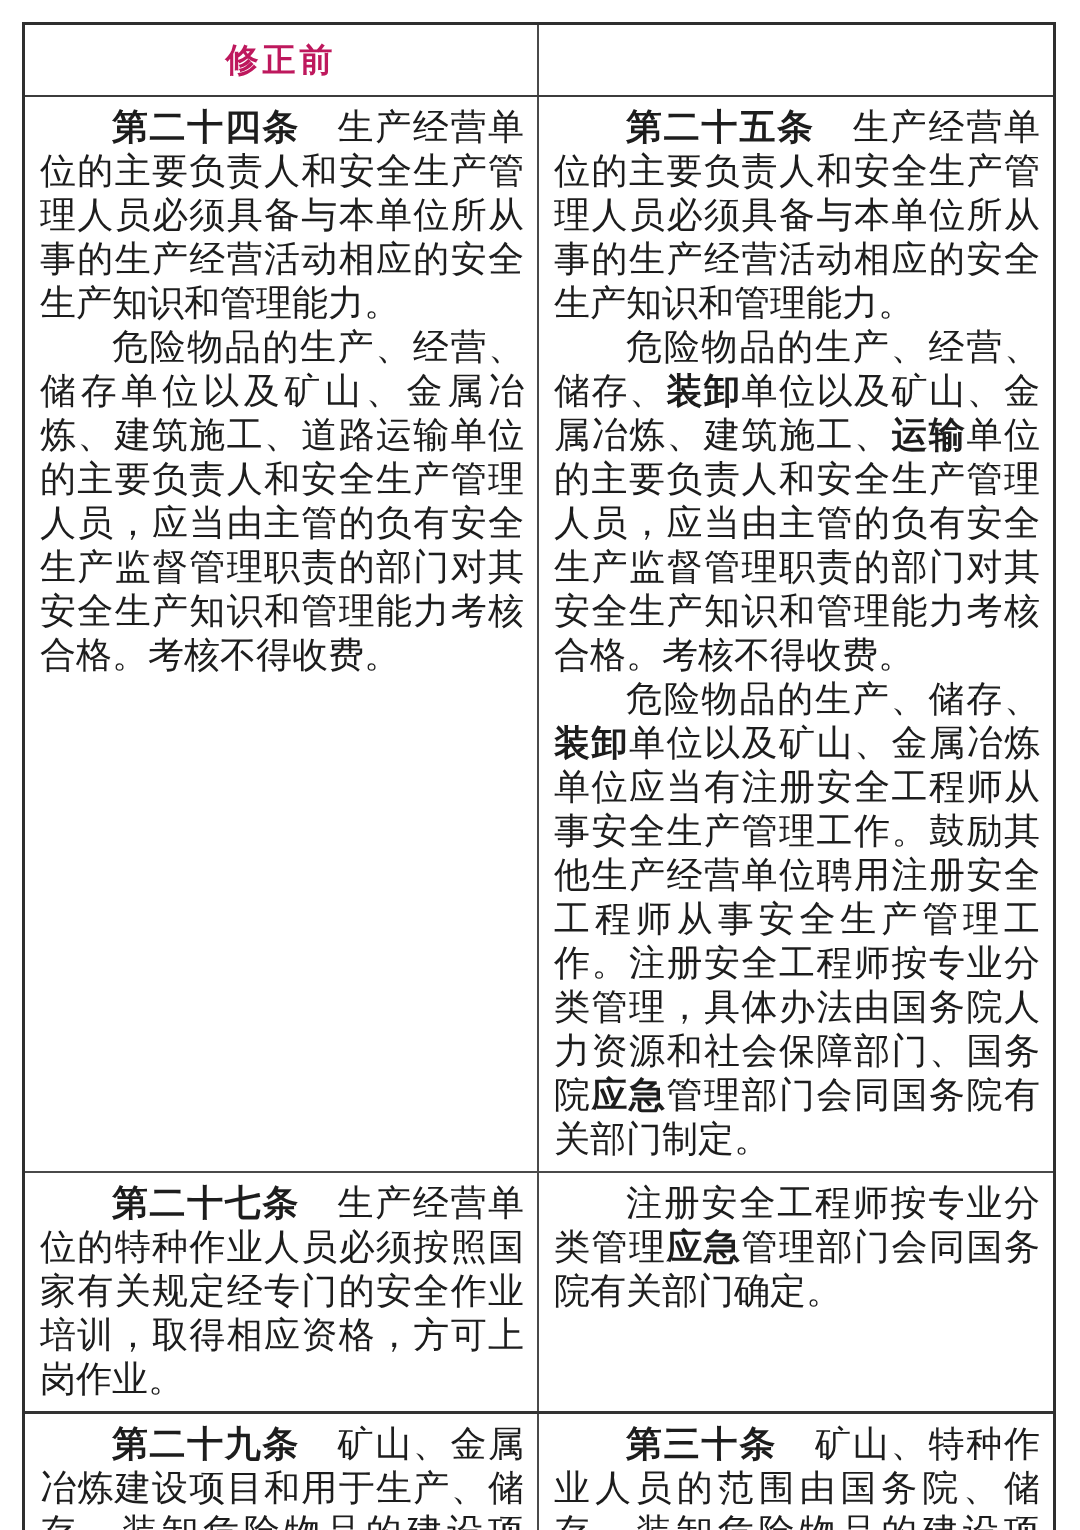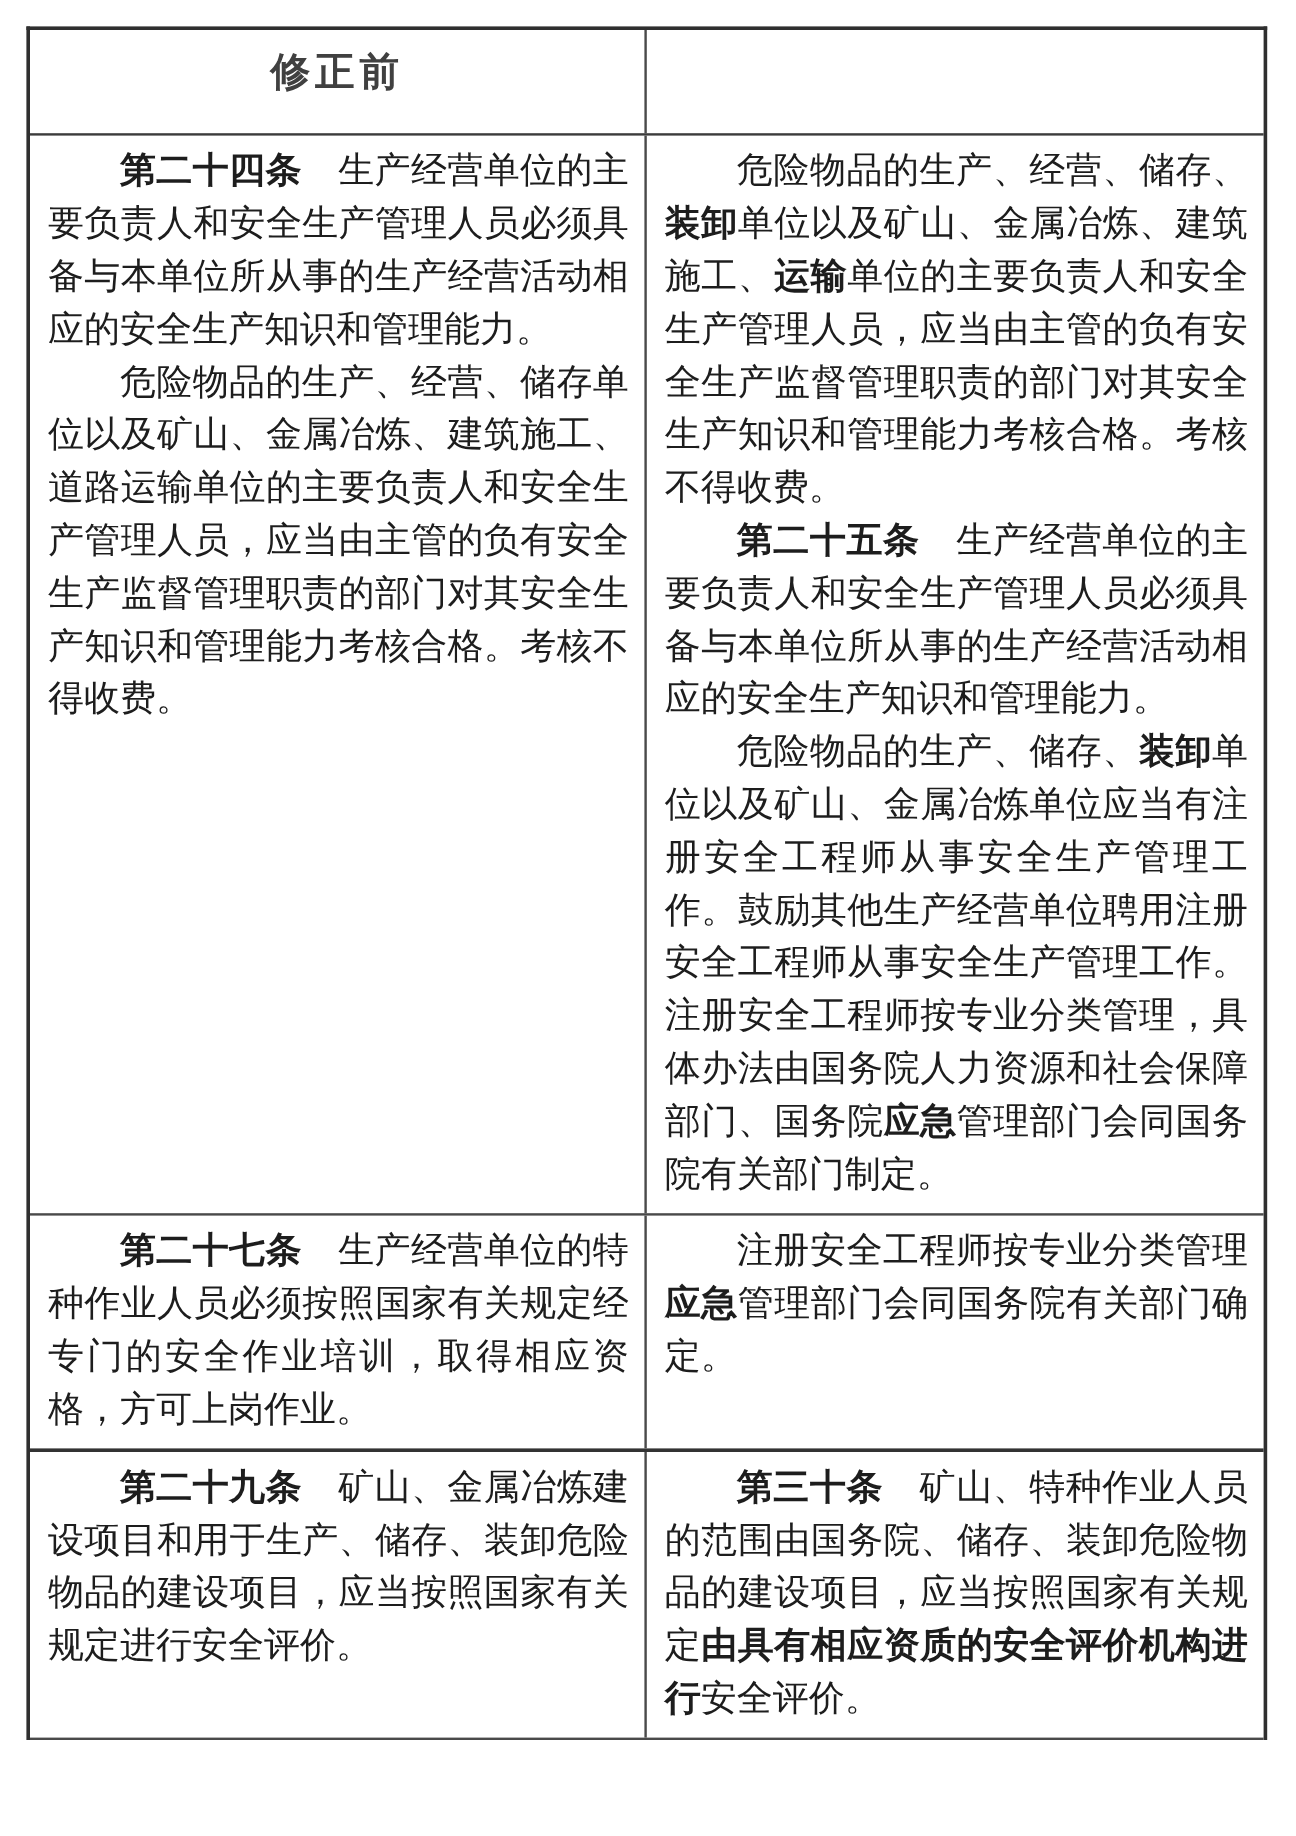--- a/index.html
+++ b/index.html
@@ -28,45 +28,45 @@
     box-sizing: border-box;
   }
   .thead {
     display: flex;
     border-bottom: 2px solid #3c3c3c;
   }
   .thcell {
     width: 50%;
     box-sizing: border-box;
     text-align: center;
-    padding: 13px 0 28px 0;
+    padding: 13px 0 12px 0;
     font-family: "Liberation Sans", "DejaVu Sans", sans-serif;
     font-weight: bold;
     font-size: 33px;
-    color: #404040;
+    color: #be185d;
     letter-spacing: 4px;
   }
   .thcell:first-child { border-right: 2px solid #4a4a4a; }
   .trow {
     display: flex;
     border-bottom: 2px solid #4a4a4a;
   }
   .trow:nth-last-of-type(2) { border-bottom: 3px solid #333333; }
   .cell {
     width: 50%;
     box-sizing: border-box;
     padding: 8px 13px 10px 15px;
   }
   .cell:first-child { border-right: 2px solid #4a4a4a; }
   .para {
     margin: 0;
     text-indent: 2em;
     text-align: justify;
     text-justify: inter-ideograph;
-    font-size: 30px;
+    font-size: 36px;
     line-height: 44px;
     color: #1d1d1d;
     word-break: break-all;
   }
   .run { font-family: "Liberation Serif", "DejaVu Serif", serif; }
   .run.bold {
     font-weight: bold;
     font-family: "Liberation Sans", "DejaVu Sans", sans-serif;
   }
 </style>
@@ -78,22 +78,22 @@
     <div class="thead">
       <div class="thcell">修正前</div>
     </div>
     <div>
         <div class="trow">
           <div class="cell">
             <p class="para"><span class="run bold">第二十四条</span><span class="run">　生产经营单位的主要负责人和安全生产管理人员必须具备与本单位所从事的生产经营活动相应的安全生产知识和管理能力。</span></p>
             <p class="para"><span class="run">危险物品的生产、经营、储存单位以及矿山、金属冶炼、建筑施工、道路运输单位的主要负责人和安全生产管理人员，应当由主管的负有安全生产监督管理职责的部门对其安全生产知识和管理能力考核合格。考核不得收费。</span></p>
           </div>
           <div class="cell">
+            <p class="para"><span class="run bold">第二十五条</span><span class="run">　生产经营单位的主要负责人和安全生产管理人员必须具备与本单位所从事的生产经营活动相应的安全生产知识和管理能力。</span></p>
             <p class="para"><span class="run">危险物品的生产、经营、储存、</span><span class="run bold">装卸</span><span class="run">单位以及矿山、金属冶炼、建筑施工、</span><span class="run bold">运输</span><span class="run">单位的主要负责人和安全生产管理人员，应当由主管的负有安全生产监督管理职责的部门对其安全生产知识和管理能力考核合格。考核不得收费。</span></p>
-            <p class="para"><span class="run bold">第二十五条</span><span class="run">　生产经营单位的主要负责人和安全生产管理人员必须具备与本单位所从事的生产经营活动相应的安全生产知识和管理能力。</span></p>
             <p class="para"><span class="run">危险物品的生产、储存、</span><span class="run bold">装卸</span><span class="run">单位以及矿山、金属冶炼单位应当有注册安全工程师从事安全生产管理工作。鼓励其他生产经营单位聘用注册安全工程师从事安全生产管理工作。注册安全工程师按专业分类管理，具体办法由国务院人力资源和社会保障部门、国务院</span><span class="run bold">应急</span><span class="run">管理部门会同国务院有关部门制定。</span></p>
           </div>
         </div>
         <div class="trow">
           <div class="cell">
             <p class="para"><span class="run bold">第二十七条</span><span class="run">　生产经营单位的特种作业人员必须按照国家有关规定经专门的安全作业培训，取得相应资格，方可上岗作业。</span></p>
           </div>
           <div class="cell">
             <p class="para"><span class="run">注册安全工程师按专业分类管理</span><span class="run bold">应急</span><span class="run">管理部门会同国务院有关部门确定。</span></p>
           </div>

